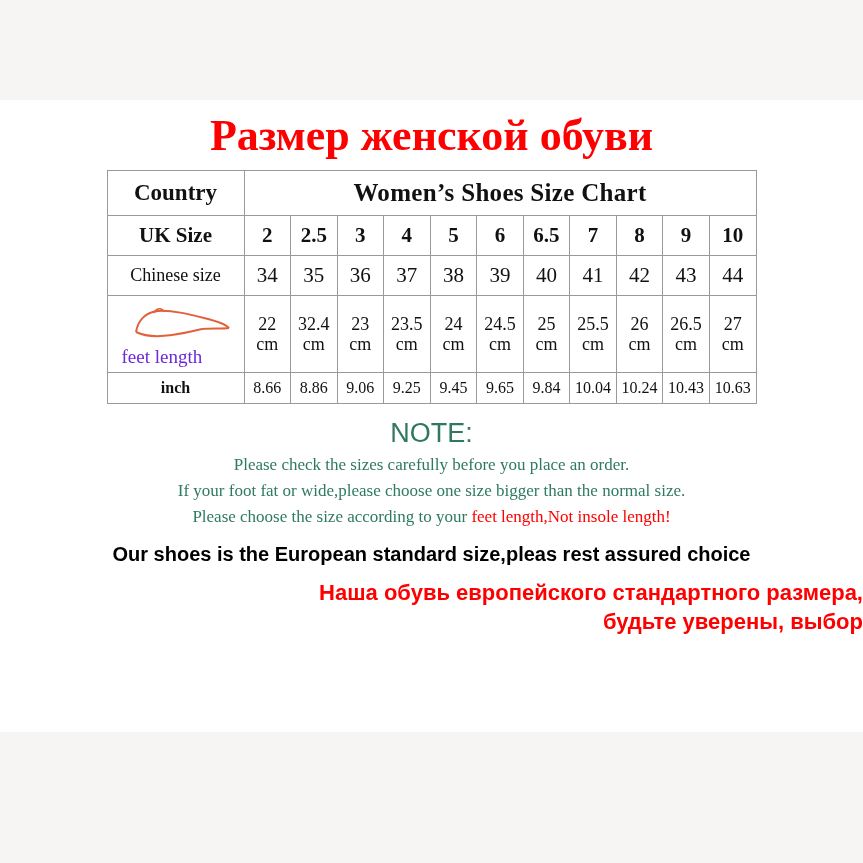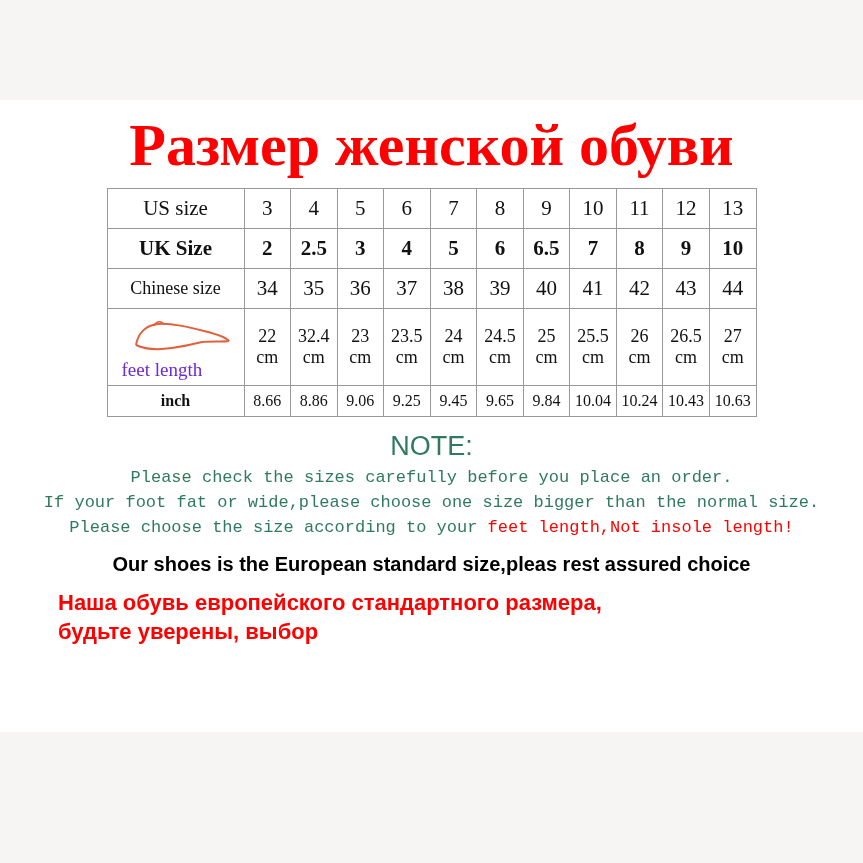--- a/index.html
+++ b/index.html
@@ -31,21 +31,21 @@
     position: absolute;
     left: 0;
     top: 100px;
     width: 863px;
   }
   .title {
     text-align: center;
     color: #ff0000;
     font-family: "Liberation Serif", serif;
     font-weight: bold;
-    font-size: 60px;
+    font-size: 44px;
     letter-spacing: 0px;
     margin: 12px 0 10px 0;
     line-height: 1.1;
   }
   table.size-chart {
     border-collapse: collapse;
     margin: 0 auto;
     width: 650px;
     table-layout: fixed;
     background: #fff;
@@ -128,37 +128,37 @@
   .note-title {
     text-align: center;
     color: #2f7a5e;
     font-family: "Liberation Sans", sans-serif;
     font-size: 27px;
     margin-top: 14px;
   }
   .note-line {
     text-align: center;
     color: #2f7a5e;
-    font-family: Liberation Mono, monospace;
+    font-family: Liberation Serif, serif;
     font-size: 17px;
     margin-top: 6px;
   }
   .note-line .red {
     color: #ff0000;
   }
   .black-line {
     text-align: center;
     color: #000;
     font-family: Liberation Sans, sans-serif;
     font-weight: bold;
     font-size: 20px;
     margin-top: 16px;
   }
   .red-line {
-    text-align: left;
+    text-align: right;
     color: #ff0000;
     font-family: "Liberation Sans", sans-serif;
     font-weight: bold;
     font-size: 22px;
     margin: 14px 0 0 58px;
   }
   .red-line.second {
     margin-top: 3px;
   }
 </style>
@@ -166,35 +166,25 @@
 <body>
 
 <div id="page">
   <div class="white-band"></div>
   <div class="content">
 
     <div class="title">Размер женской обуви</div>
 
     <table class="size-chart">
       <tbody>
-
         <tr>
-          <td class="lbl lbl-us">US size</td>
-          <td class="row-cell">3</td>
-          <td class="row-cell">4</td>
-          <td class="row-cell">5</td>
-          <td class="row-cell">6</td>
-          <td class="row-cell">7</td>
-          <td class="row-cell">8</td>
-          <td class="row-cell">9</td>
-          <td class="row-cell">10</td>
-          <td class="row-cell">11</td>
-          <td class="row-cell">12</td>
-          <td class="row-cell">13</td>
-        </tr>
+          <td class="lbl lbl-country">Country</td>
+          <td class="hdr-title" colspan="11">Women’s Shoes Size Chart</td>
+        </tr>
+
 
 
         <tr>
           <td class="lbl lbl-uk">UK Size</td>
           <td class="row-cell uk-val">2</td>
           <td class="row-cell uk-val">2.5</td>
           <td class="row-cell uk-val">3</td>
           <td class="row-cell uk-val">4</td>
           <td class="row-cell uk-val">5</td>
           <td class="row-cell uk-val">6</td>

